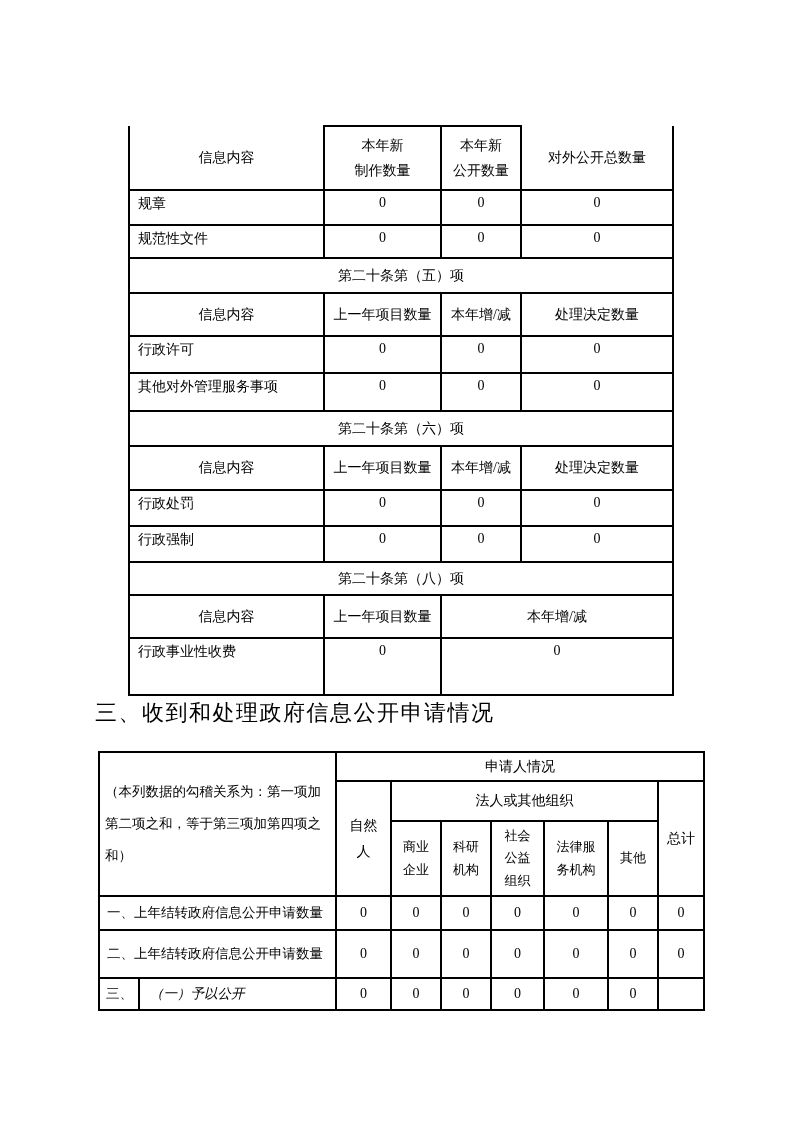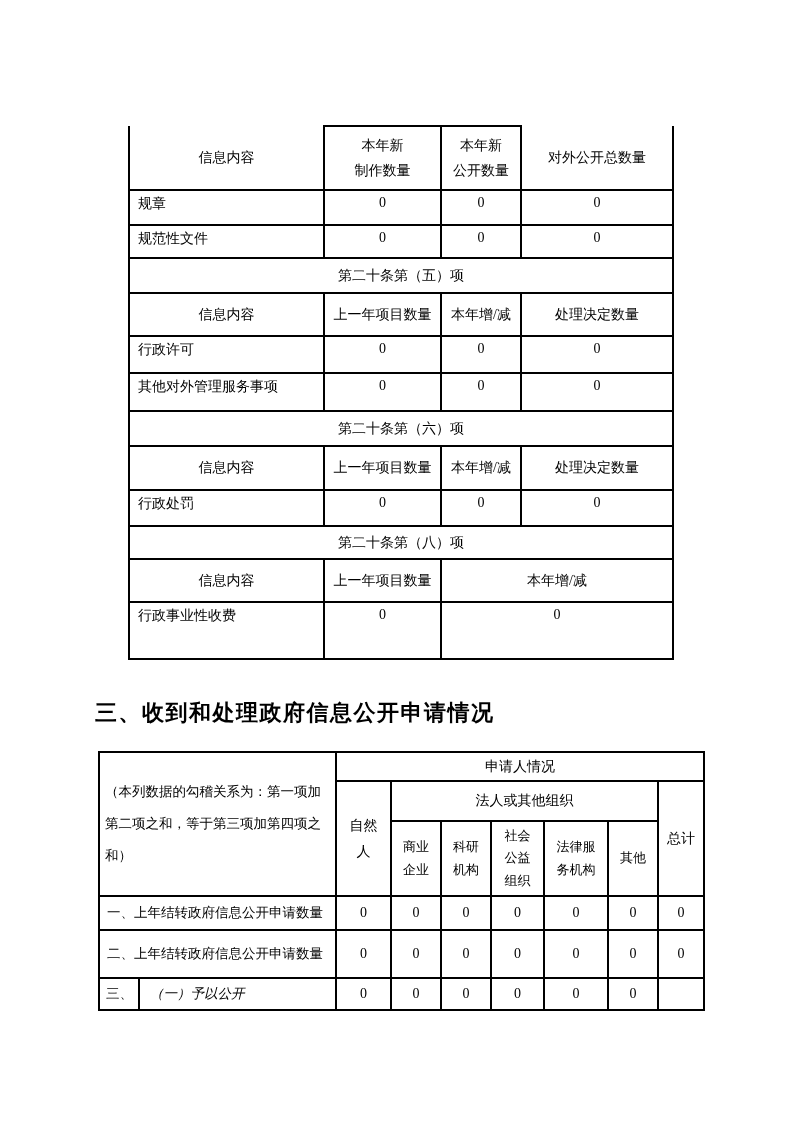--- a/index.html
+++ b/index.html
@@ -24,21 +24,21 @@
   .sec{text-align:center;vertical-align:middle;}
   .note-cell{font-size:13.5px;text-align:left;vertical-align:middle;padding:0 5px;line-height:2.35;}
   .lblB{text-align:left;vertical-align:middle;padding-left:7px;font-size:13.5px;}
   .valB{text-align:center;vertical-align:middle;}
   .numcell{text-align:left;vertical-align:middle;padding-left:6px;font-size:13.5px;}
   .kai{font-style:italic;text-align:left;vertical-align:middle;padding-left:10px;font-size:13.5px;}
 
   .h3-heading{
     position:absolute;left:95px;top:699px;width:560px;
     font-family:"Liberation Sans","DejaVu Sans",sans-serif;
-    font-weight:bold;font-size:22px;line-height:28px;letter-spacing:1.5px;
+    font-weight:normal;font-size:22px;line-height:28px;letter-spacing:1.5px;
   }
 </style>
 </head>
 <body>
 
 <div class="page">
 
   <table class="tblA">
     <colgroup>
         <col style="width:195px">
@@ -98,20 +98,26 @@
     </tr>
 
     <tr style="height:44px">
       <td class="hc">信息内容</td>
       <td class="hc">上一年项目数量</td>
       <td class="hc">本年增/减</td>
       <td class="hc">处理决定数量</td>
     </tr>
     <tr style="height:36px">
       <td class="lbl">行政处罚</td>
+      <td class="val">0</td>
+      <td class="val">0</td>
+      <td class="val">0</td>
+    </tr>
+    <tr style="height:36px">
+      <td class="lbl">行政强制</td>
       <td class="val">0</td>
       <td class="val">0</td>
       <td class="val">0</td>
     </tr>
 
     <tr style="height:33px">
       <td class="sec" colspan="4">第二十条第（八）项</td>
     </tr>
 
     <tr style="height:43px">

